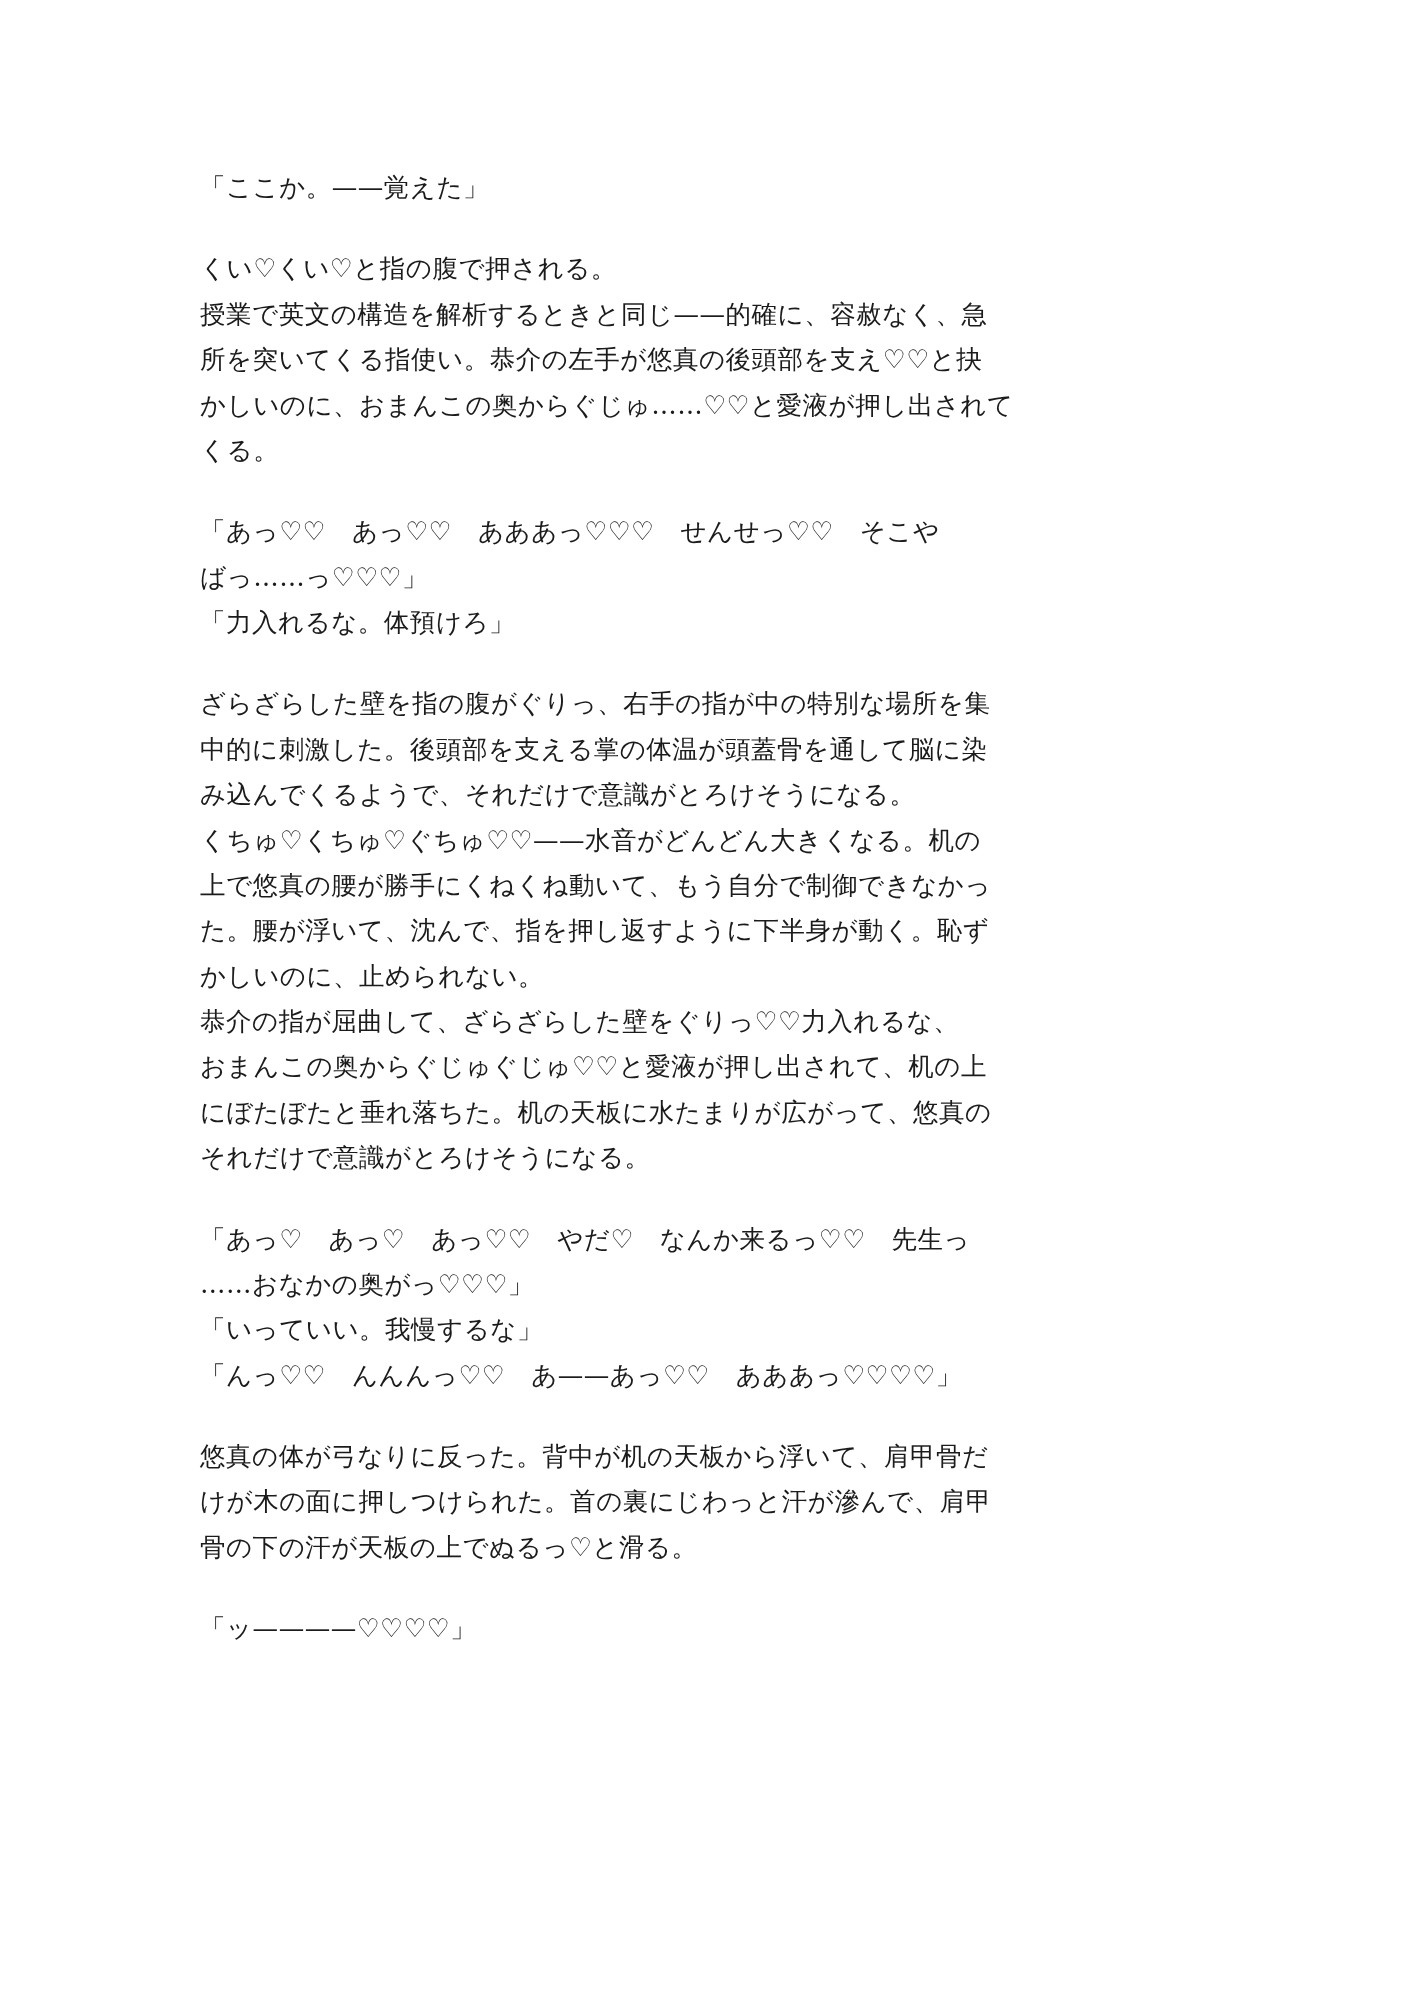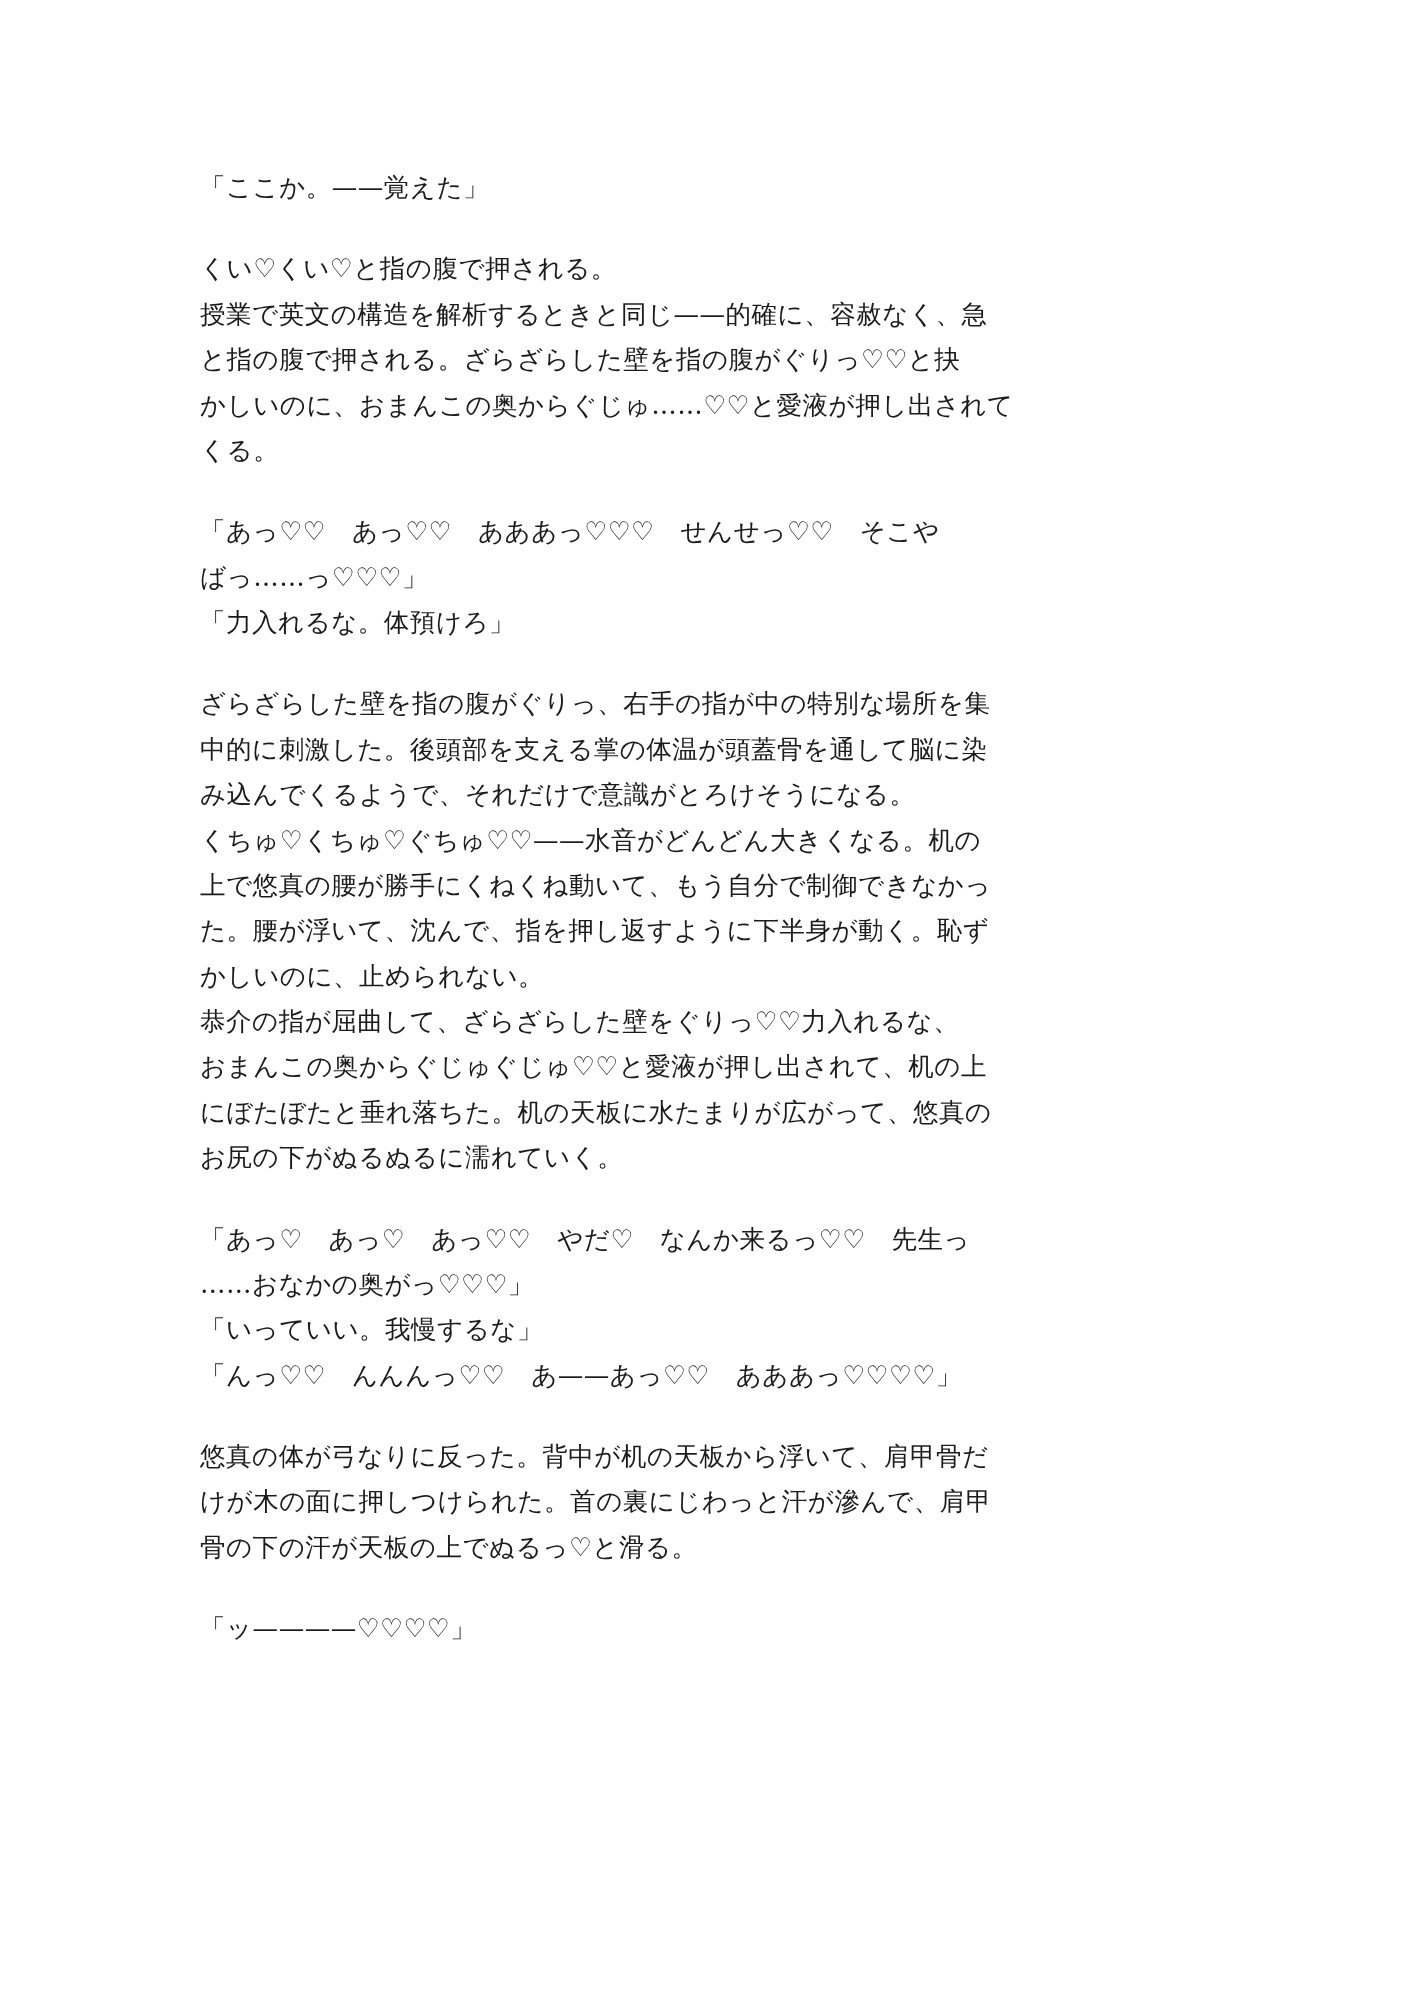--- a/index.html
+++ b/index.html
@@ -45,21 +45,21 @@
 <div class="page">
   <div class="doc-body">
 
     <div class="block">
       <span class="line">「ここか。——覚えた」</span>
     </div>
 
     <div class="block">
       <span class="line">くい♡くい♡と指の腹で押される。</span>
       <span class="line">授業で英文の構造を解析するときと同じ——的確に、容赦なく、急</span>
-      <span class="line">と指の腹で押される。ざらざらした壁を指の腹がぐりっ♡♡と抉</span>
+      <span class="line">所を突いてくる指使い。恭介の左手が悠真の後頭部を支え♡♡と抉</span>
       <span class="line">かしいのに、おまんこの奥からぐじゅ……♡♡と愛液が押し出されて</span>
       <span class="line">くる。</span>
     </div>
 
     <div class="block">
       <span class="line">「あっ♡♡　あっ♡♡　あああっ♡♡♡　せんせっ♡♡　そこや</span>
       <span class="line">ばっ……っ♡♡♡」</span>
       <span class="line">「力入れるな。体預けろ」</span>
     </div>
 
@@ -67,21 +67,21 @@
       <span class="line">ざらざらした壁を指の腹がぐりっ、右手の指が中の特別な場所を集</span>
       <span class="line">中的に刺激した。後頭部を支える掌の体温が頭蓋骨を通して脳に染</span>
       <span class="line">み込んでくるようで、それだけで意識がとろけそうになる。</span>
       <span class="line">くちゅ♡くちゅ♡ぐちゅ♡♡——水音がどんどん大きくなる。机の</span>
       <span class="line">上で悠真の腰が勝手にくねくね動いて、もう自分で制御できなかっ</span>
       <span class="line">た。腰が浮いて、沈んで、指を押し返すように下半身が動く。恥ず</span>
       <span class="line">かしいのに、止められない。</span>
       <span class="line">恭介の指が屈曲して、ざらざらした壁をぐりっ♡♡力入れるな、</span>
       <span class="line">おまんこの奥からぐじゅぐじゅ♡♡と愛液が押し出されて、机の上</span>
       <span class="line">にぼたぼたと垂れ落ちた。机の天板に水たまりが広がって、悠真の</span>
-      <span class="line">お尻の下がぬるぬるに濡れていく。</span>
+      <span class="line">それだけで意識がとろけそうになる。</span>
     </div>
 
     <div class="block">
       <span class="line">「あっ♡　あっ♡　あっ♡♡　やだ♡　なんか来るっ♡♡　先生っ</span>
       <span class="line">……おなかの奥がっ♡♡♡」</span>
       <span class="line">「いっていい。我慢するな」</span>
       <span class="line">「んっ♡♡　んんんっ♡♡　あ——あっ♡♡　あああっ♡♡♡♡」</span>
     </div>
 
     <div class="block">

